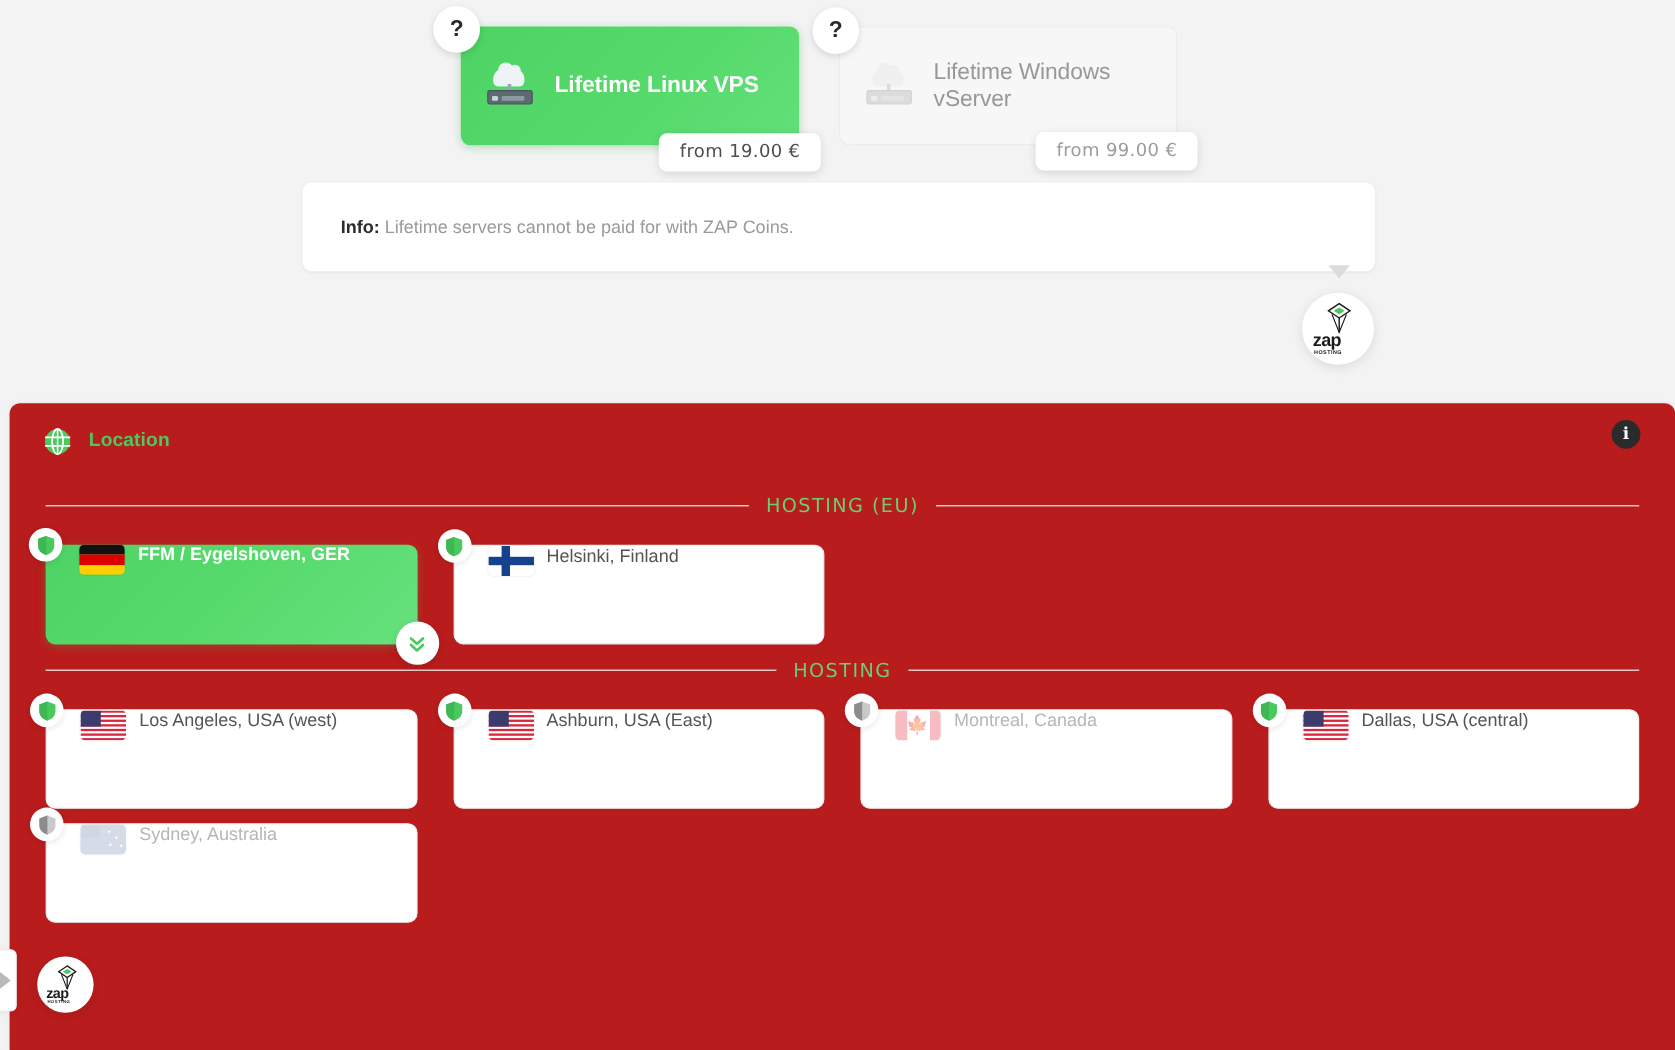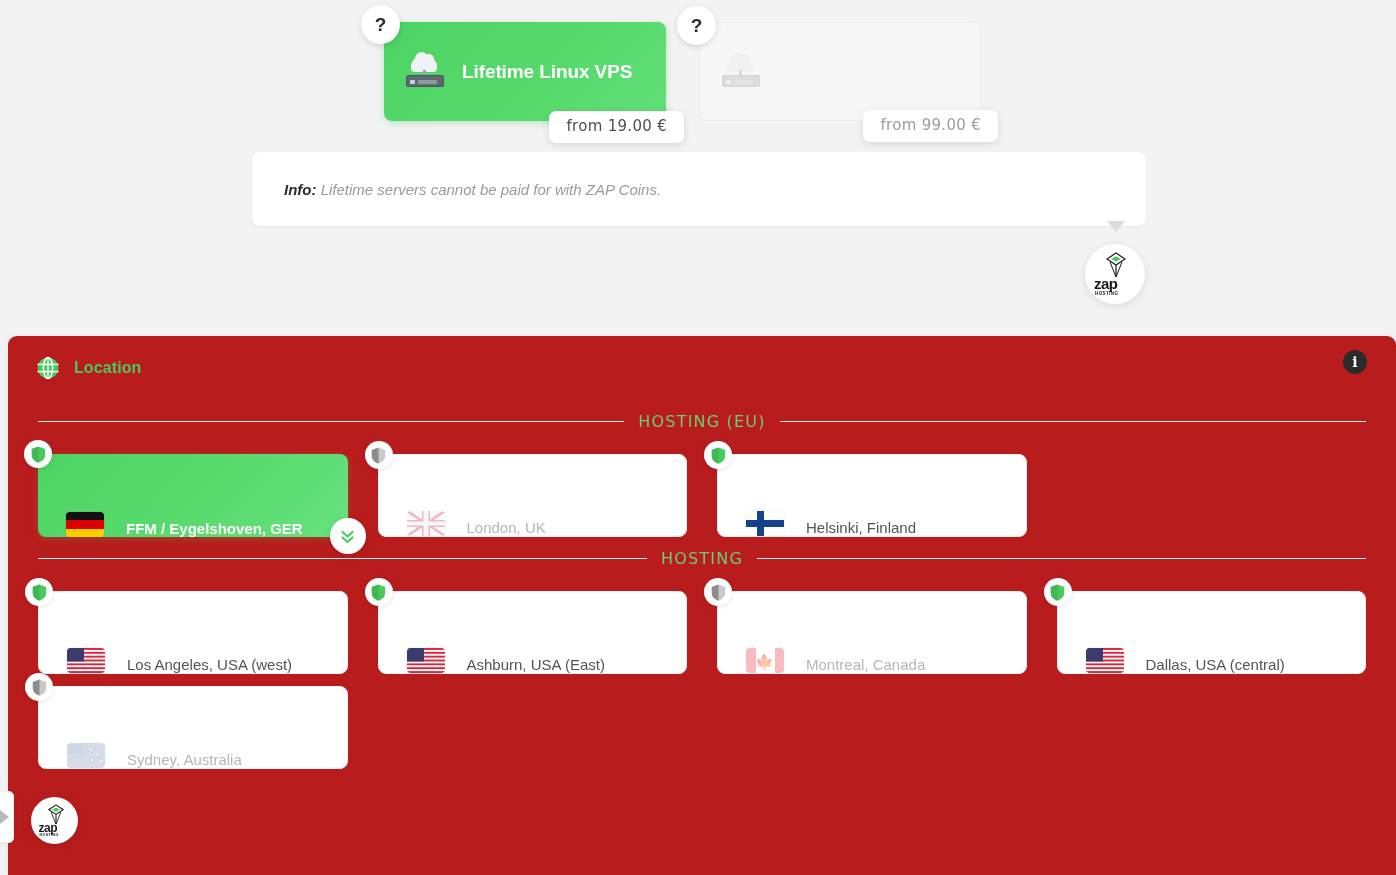--- a/index.html
+++ b/index.html
@@ -124,21 +124,20 @@
   
   .info-box {
     position: absolute;
     left: 252px; top: 152px;
     width: 894px; height: 74px;
     background: #ffffff;
     border-radius: 8px;
     display: flex; align-items: center;
     padding-left: 32px;
     box-shadow: 0 1px 3px rgba(0,0,0,0.05);
-    font-style: italic;
   }
   .info-text { font-size: 15px; color: #9a9a9a; }
   .info-text b { color: #2c2c2c; font-weight: bold; }
 
   .info-arrow {
     position: absolute;
     left: 1107px; top: 221px;
     width: 0; height: 0;
     border-left: 9px solid transparent;
     border-right: 9px solid transparent;
@@ -214,22 +213,22 @@
     display: grid;
     grid-template-columns: repeat(4, 1fr);
     gap: 30px;
     padding-top: 12px;
   }
 
   .loc-card {
     position: relative;
     height: 83px;
     border-radius: 8px;
-    display: flex; align-items: flex-end;
-    padding-left: 28px; gap: 22px;
+    display: flex; align-items: flex-start;
+    padding-left: 28px; gap: 11px;
     background: #ffffff;
     border: 1px solid #f0f0f0;
   }
   .loc-card.selected {
     background: linear-gradient(135deg, #4dd364 0%, #57da6c 50%, #67e17e 100%);
     border: none;
     box-shadow: 0 2px 7px rgba(60,180,90,0.28);
   }
 
   .loc-name { font-size: 15px; color: #545454; }
@@ -331,20 +330,21 @@
       <div class="price-tag">from 19.00 €</div>
     </div>
 
     <div class="product-card inactive">
       <div class="help-badge">?</div>
       <div class="prod-icon">
         <div class="cloud"></div>
           <div class="stand"></div>
           <div class="server"></div>
       </div>
+      <div class="prod-title">Lifetime Windows vServer</div>
       <div class="price-tag">from 99.00 €</div>
     </div>
 
   </div>
 
   <div class="info-box">
     <div class="info-text">
       <b>Info:</b>
       <span>Lifetime servers cannot be paid for with ZAP Coins.</span>
     </div>
@@ -402,39 +402,20 @@
           </div>
         <div class="loc-name">FFM / Eygelshoven, GER</div>
         <div class="chevron-badge">
           <svg width="17" height="17" viewBox="0 0 17 17">
               <polyline points="3.5,4 8.5,8.5 13.5,4" fill="none" stroke="#4ac95f" stroke-width="2.2" stroke-linecap="round" stroke-linejoin="round"></polyline>
               <polyline points="3.5,9.5 8.5,14 13.5,9.5" fill="none" stroke="#4ac95f" stroke-width="2.2" stroke-linecap="round" stroke-linejoin="round"></polyline>
             </svg>
         </div>
       </div>
 
-      <div class="loc-card disabled">
-        <div class="shield-badge">
-          <svg width="15" height="17" viewBox="0 0 15 17">
-              <path d="M7.5 0.6 L14.2 3 V9 C14.2 13 10.8 15.6 7.5 16.6 C4.2 15.6 0.8 13 0.8 9 V3 Z" fill="#c9c9c9"></path>
-              <path d="M7.5 0.6 L0.8 3 V9 C0.8 13 4.2 15.6 7.5 16.6 Z" fill="#8c8c8c"></path>
-            </svg>
-        </div>
-        <div class="flag flag-uk">
-          <svg width="38" height="25" viewBox="0 0 38 25">
-              <rect width="38" height="25" fill="#f0f2f6"></rect>
-              <path d="M0,0 L38,25 M38,0 L0,25" stroke="#dd4455" stroke-width="2.6"></path>
-              <rect x="15" y="0" width="8" height="25" fill="#dd4455"></rect>
-              <rect x="0" y="9" width="38" height="7" fill="#dd4455"></rect>
-              <rect x="16.5" y="0" width="5" height="25" fill="#e9eef7"></rect>
-              <rect x="0" y="10.5" width="38" height="4" fill="#e9eef7"></rect>
-            </svg>
-        </div>
-        <div class="loc-name">London, UK</div>
-      </div>
 
       <div class="loc-card">
         <div class="shield-badge">
           <svg width="15" height="17" viewBox="0 0 15 17">
               <path d="M7.5 0.6 L14.2 3 V9 C14.2 13 10.8 15.6 7.5 16.6 C4.2 15.6 0.8 13 0.8 9 V3 Z" fill="#4ac95f"></path>
               <path d="M7.5 0.6 L0.8 3 V9 C0.8 13 4.2 15.6 7.5 16.6 Z" fill="#3fb854"></path>
             </svg>
         </div>
         <div class="flag flag-fi">
             <div class="v"></div>

